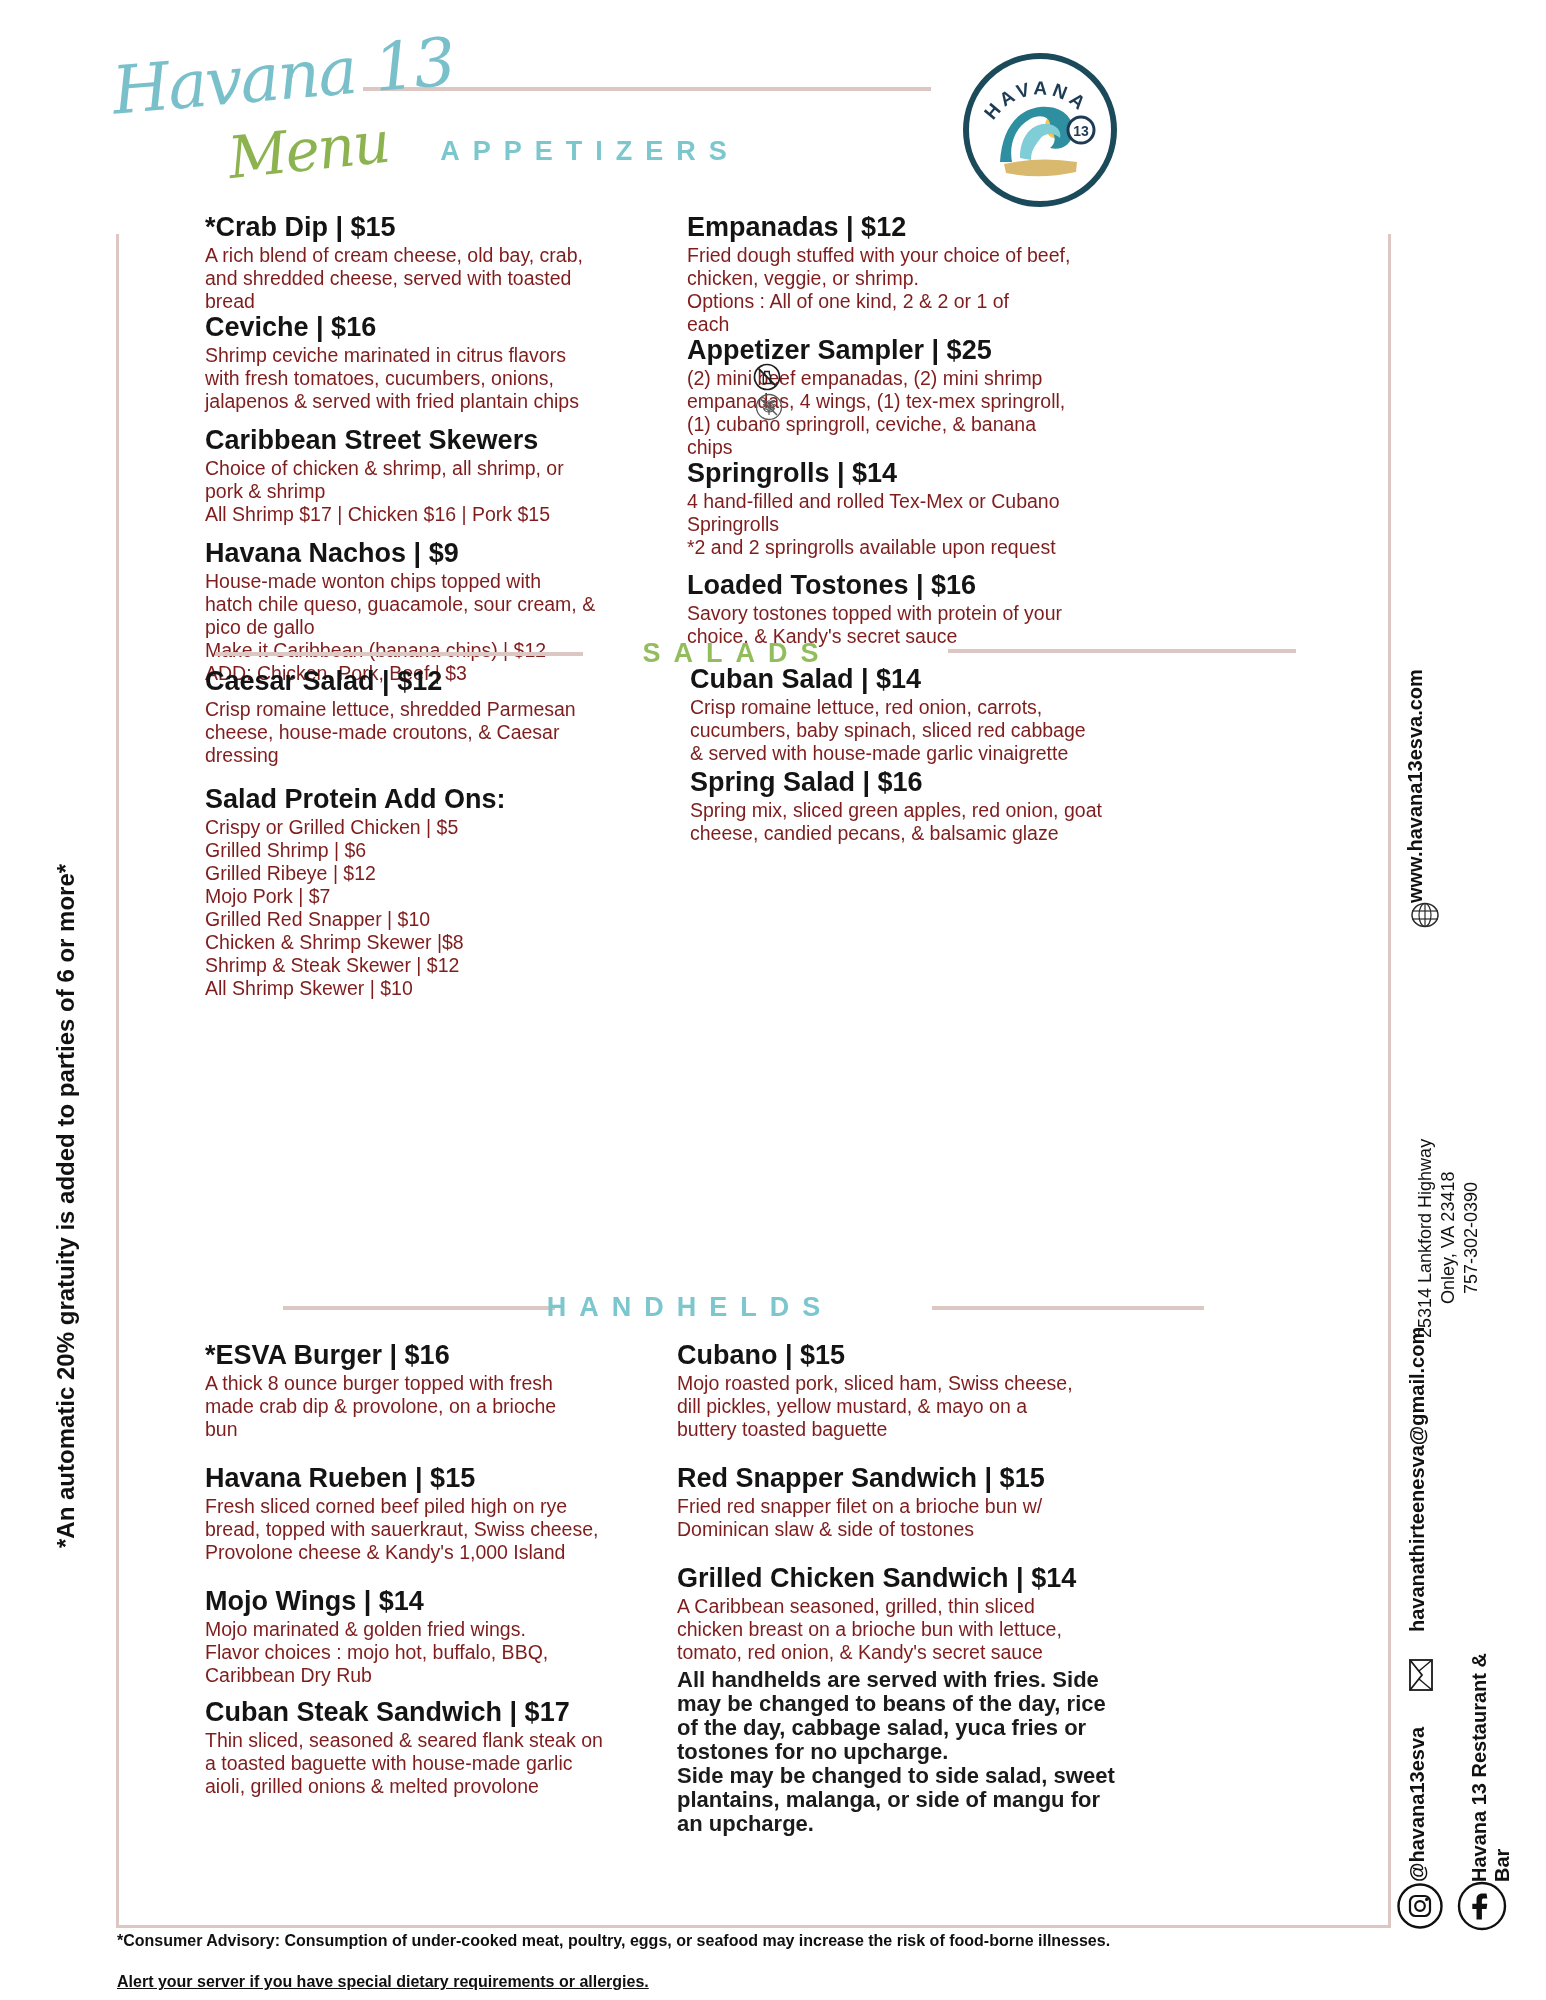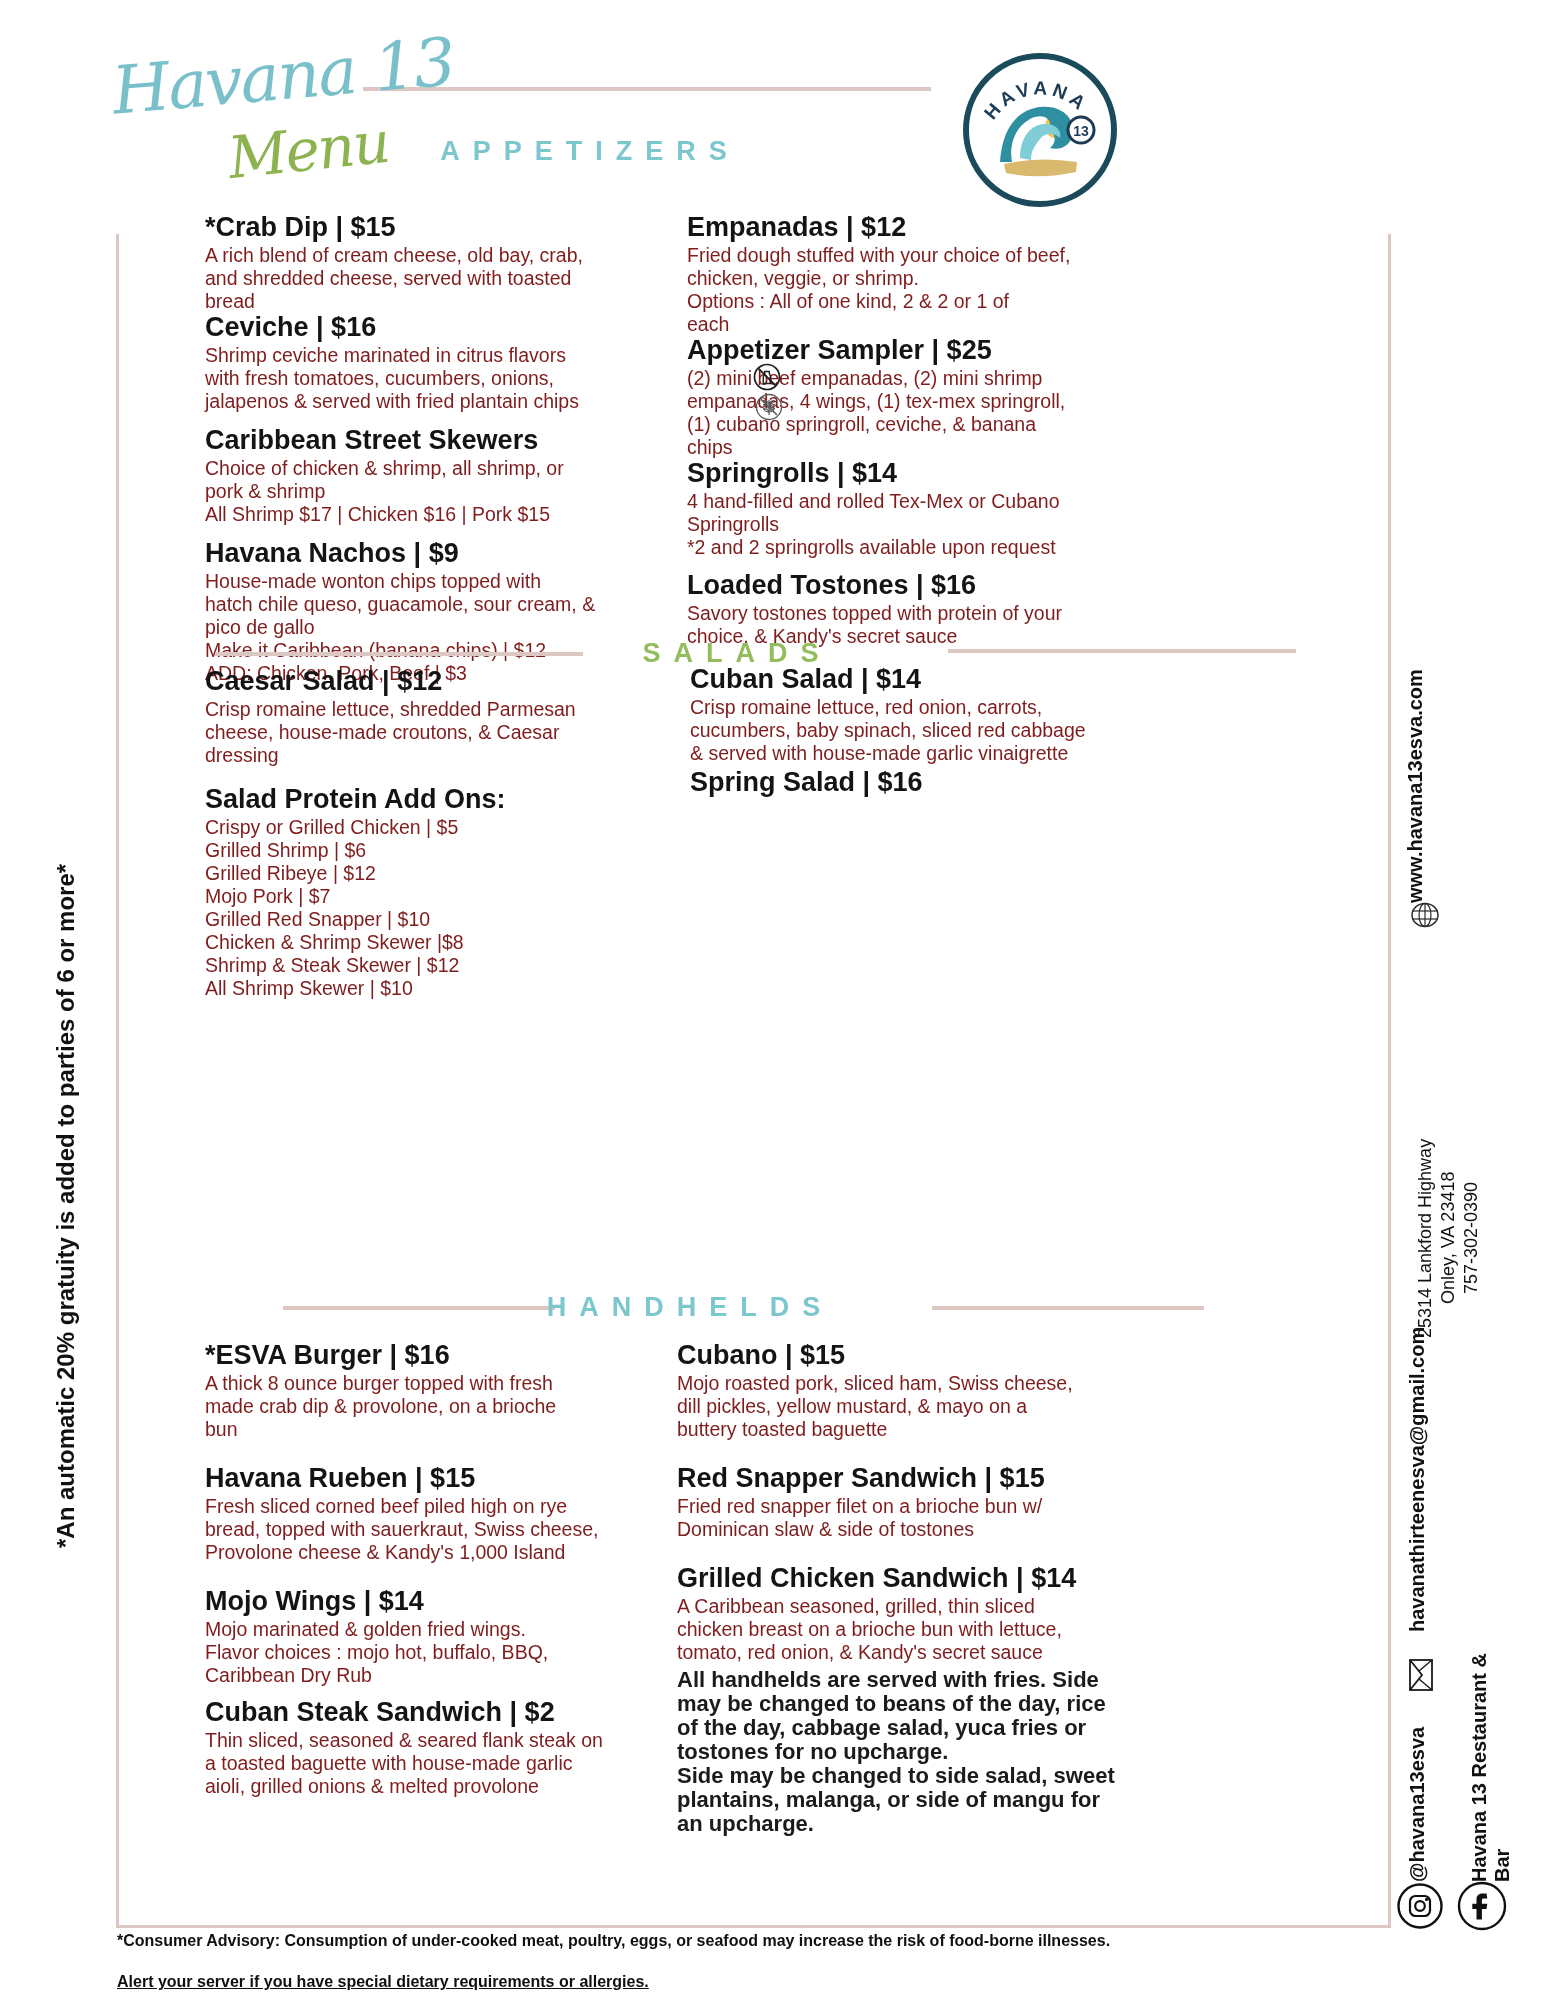--- a/index.html
+++ b/index.html
@@ -170,20 +170,22 @@
     </div>
   <div class="col" id="sal-right" style="left:690px;top:666px;width:445px;">
       <div class="mi">
         <div class="mi-t">Cuban Salad | $14</div>
         <div class="mi-d">Crisp romaine lettuce, red onion, carrots,
 cucumbers, baby spinach, sliced red cabbage
 &amp; served with house-made garlic vinaigrette</div>
       </div>
       <div class="mi">
         <div class="mi-t">Spring Salad | $16</div>
+        <div class="mi-d">Spring mix, sliced green apples, red onion, goat
+cheese, candied pecans, &amp; balsamic glaze</div>
       </div>
     </div>
 
   <div class="pink-line" style="left:283px;top:1306px;width:272px;height:4px;"></div>
   <div class="sec-head teal" style="left:510px;top:1292px;width:360px;text-align:center;">HANDHELDS</div>
   <div class="pink-line" style="left:932px;top:1306px;width:272px;height:4px;"></div>
 
   <div class="col" id="hand-left" style="left:205px;top:1342px;width:470px;">
       <div class="mi">
         <div class="mi-t">*ESVA Burger | $16</div>
@@ -197,21 +199,21 @@
 bread, topped with sauerkraut, Swiss cheese,
 Provolone cheese &amp; Kandy's 1,000 Island</div>
       </div>
       <div class="mi">
         <div class="mi-t">Mojo Wings | $14</div>
         <div class="mi-d">Mojo marinated &amp; golden fried wings.
 Flavor choices : mojo hot, buffalo, BBQ,
 Caribbean Dry Rub</div>
       </div>
       <div class="mi">
-        <div class="mi-t">Cuban Steak Sandwich | $2</div>
+        <div class="mi-t">Cuban Steak Sandwich | $17</div>
         <div class="mi-d">Thin sliced, seasoned &amp; seared flank steak on
 a toasted baguette with house-made garlic
 aioli, grilled onions &amp; melted provolone</div>
       </div>
     </div>
   <div class="col" id="hand-right" style="left:677px;top:1342px;width:460px;">
     <div>
         <div class="mi">
           <div class="mi-t">Cubano | $15</div>
           <div class="mi-d">Mojo roasted pork, sliced ham, Swiss cheese,

